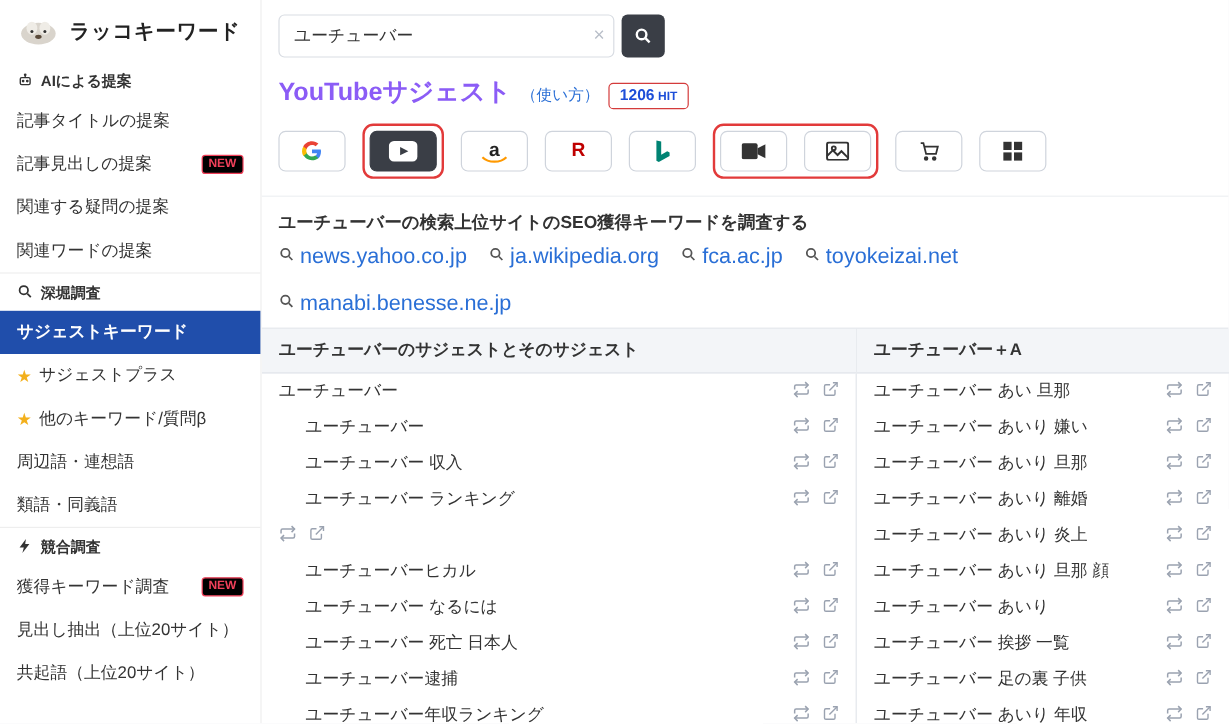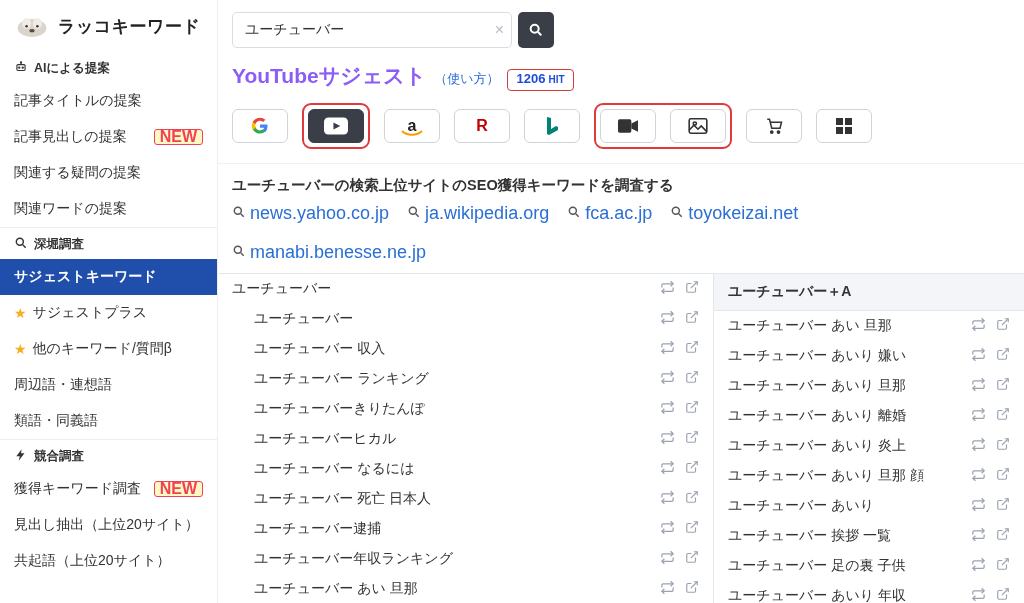--- a/index.html
+++ b/index.html
@@ -12,21 +12,21 @@
     .logo-row { display: flex; align-items: flex-end; padding: 10px 14px 14px; gap: 8px; }
     .logo-img { width: 36px; height: 28px; display: inline-block; }
     .logo-text { font-weight: 800; font-size: 17px; letter-spacing: 0.5px; color: #222; }
 
     
     .sb-section-title { display:flex; align-items:center; gap:6px; padding: 8px 14px 6px; font-size:12.5px; font-weight:700; color:#333; border-top:1px solid #eee;}
     .sb-section-title.first{border-top:none;}
     .sb-item { display:flex; align-items:center; justify-content:space-between; padding: 9px 14px; font-size: 14px; color:#333; cursor:pointer;}
     .sb-item span.label{}
     .sb-item.active { background:#204eab; color:#fff; font-weight:600;}
-    .sb-item .new-badge{ background:#fef9c3; color:#f0405a; border:1px solid #f0405a; font-size:16px; font-weight:700; padding:0 5px; border-radius:3px; line-height:14px;}
+    .sb-item .new-badge{ background:#000000; color:#f0405a; border:1px solid #f0405a; font-size:10px; font-weight:700; padding:0 5px; border-radius:3px; line-height:14px;}
     .sb-item .star{ color:#f3b01c; }
     .sb-item-inner{display:flex; align-items:center; gap:6px;}
 
     
     .topbar { padding: 12px 14px 0 14px; display:flex; align-items:center; gap:6px;}
     .search-wrap{ position:relative; flex:0 0 280px; }
     .search-input{ width:100%; height:36px; border:1px solid #d9dde3; border-radius:5px; padding:0 30px 0 12px; font-size:14px; color:#333; background:#fff;}
     .search-clear{ position:absolute; right:8px; top:50%; transform:translateY(-50%); color:#b8bec8; font-size:16px; cursor:pointer;}
     .search-btn{ width:36px; height:36px; background:#3a3e46; border:none; border-radius:5px; display:flex; align-items:center; justify-content:center; cursor:pointer;}
     .search-btn svg{stroke:#fff;}
@@ -314,20 +314,21 @@
                 <circle cx="10" cy="10" r="6"></circle>
                 <path d="M15 15l5 5"></path>
               </svg></span>
             <span>manabi.benesse.ne.jp</span>
           </span>
         </div>
     </div>
 
     <div class="results">
       <div class="col left-col">
+        <div class="col-head">ユーチューバーのサジェストとそのサジェスト</div>
         <div id="left-rows">
             <div class="row top">
               <span class="kw">ユーチューバー</span>
               <span class="actions">
                 <span><svg width="15" height="15" viewBox="0 0 24 24" fill="none" stroke="#9aa2b0" stroke-width="2">
                     <path d="M17 2l4 4-4 4"></path>
                     <path d="M3 12V8a2 2 0 012-2h16"></path>
                     <path d="M7 22l-4-4 4-4"></path>
                     <path d="M21 12v4a2 2 0 01-2 2H3"></path>
                   </svg></span>
@@ -380,21 +381,20 @@
                     <path d="M21 12v4a2 2 0 01-2 2H3"></path>
                   </svg></span>
                 <span><svg width="14" height="14" viewBox="0 0 24 24" fill="none" stroke="#9aa2b0" stroke-width="2">
                     <path d="M18 13v6a2 2 0 01-2 2H5a2 2 0 01-2-2V8a2 2 0 012-2h6"></path>
                     <path d="M15 3h6v6"></path>
                     <path d="M10 14L21 3"></path>
                   </svg></span>
               </span>
             </div>
             <div class="row indent">
-              <span class="kw">ユーチューバーきりたんぽ</span>
               <span class="actions">
                 <span><svg width="15" height="15" viewBox="0 0 24 24" fill="none" stroke="#9aa2b0" stroke-width="2">
                     <path d="M17 2l4 4-4 4"></path>
                     <path d="M3 12V8a2 2 0 012-2h16"></path>
                     <path d="M7 22l-4-4 4-4"></path>
                     <path d="M21 12v4a2 2 0 01-2 2H3"></path>
                   </svg></span>
                 <span><svg width="14" height="14" viewBox="0 0 24 24" fill="none" stroke="#9aa2b0" stroke-width="2">
                     <path d="M18 13v6a2 2 0 01-2 2H5a2 2 0 01-2-2V8a2 2 0 012-2h6"></path>
                     <path d="M15 3h6v6"></path>

